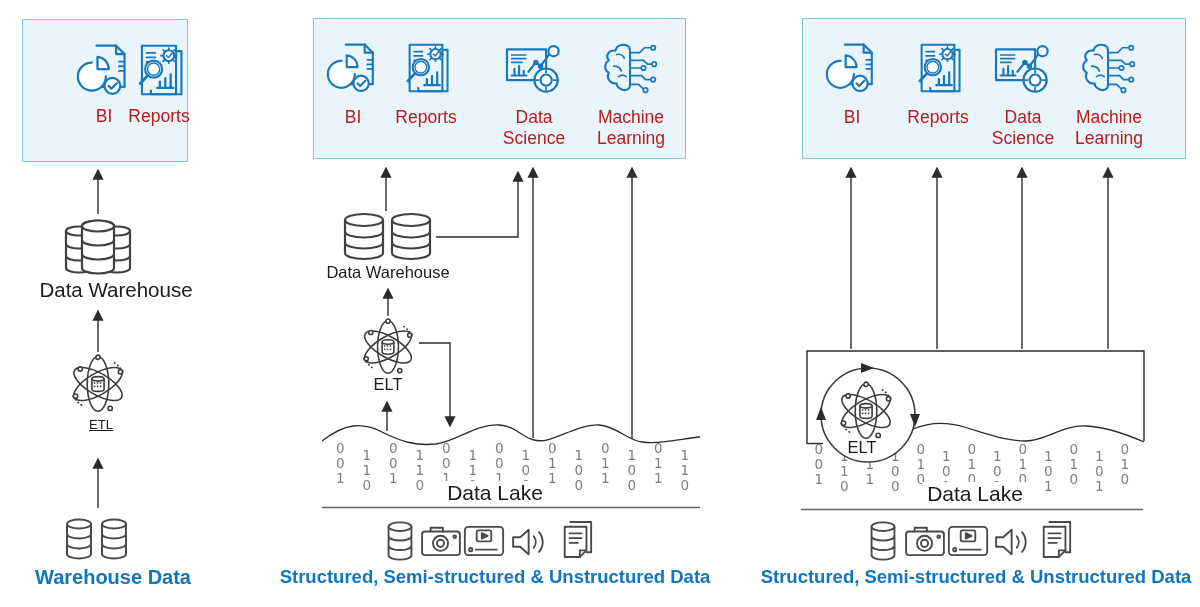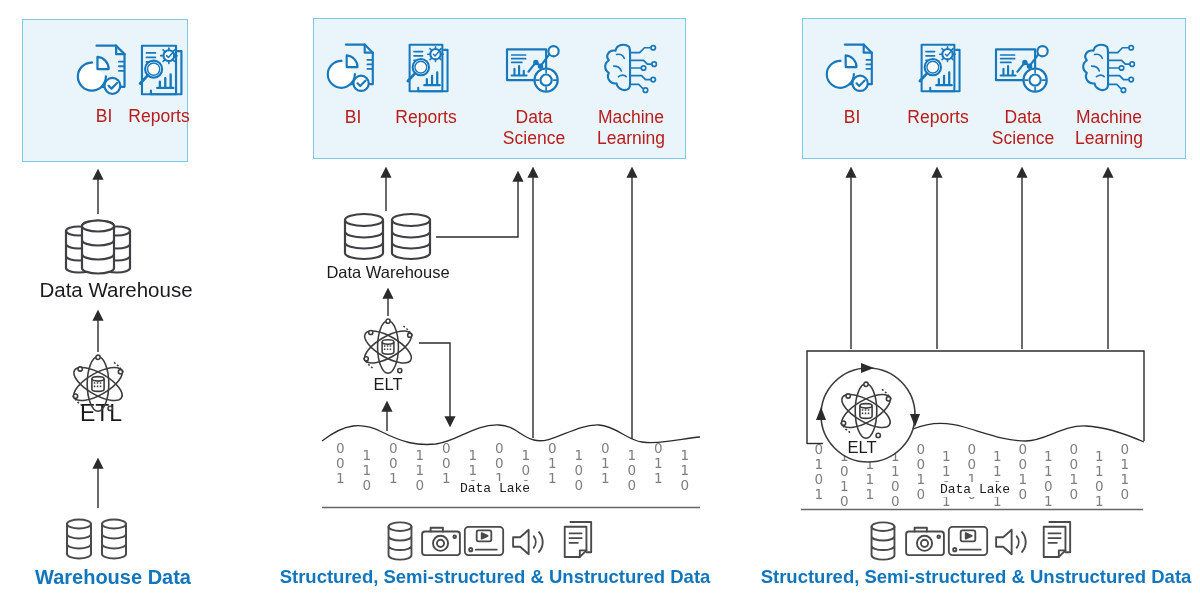--- a/index.html
+++ b/index.html
@@ -6,21 +6,21 @@
   #stage{position:relative;width:1200px;height:607px;overflow:hidden;
          font-family:"Liberation Sans",sans-serif;background:#fff;}
   .topbox{position:absolute;background:#e9f5fb;border:1.6px solid #7cc9e8;box-sizing:border-box;}
   .bcol{position:absolute;display:flex;flex-direction:column;align-items:center;top:10px;}
   .iconwrap{height:78px;display:flex;align-items:center;justify-content:center;}
   .ilabel{font-size:17.5px;line-height:21px;color:#b91c1c;text-align:center;}
   .dlabel{position:absolute;color:#1b1b1e;white-space:nowrap;transform:translateX(-50%);}
   .caption{position:absolute;font-weight:bold;color:#1276bd;white-space:nowrap;
            transform:translateX(-50%);z-index:6;}
   .lakelabel{position:absolute;color:#1b1b1e;background:#fff;padding:0 5px;white-space:nowrap;
-             transform:translateX(-50%);z-index:4;font-size:13px;font-family:Liberation Mono, monospace;}
+             transform:translateX(-50%);z-index:4;font-size:21px;}
   .binary{position:absolute;z-index:1;color:#7f7f7f;font-size:13.5px;font-family:"DejaVu Sans",sans-serif;}
   .brow{height:15px;line-height:13px;}
   .brow span{display:inline-block;text-align:center;}
   .bin-mid .brow span{width:26.5px;}
   .bin-right .brow span{width:25.5px;}
   .brow span.lo{transform:translateY(7px);}
   .absicon{position:absolute;z-index:6;}
   #connectors{position:absolute;left:0;top:0;z-index:5;pointer-events:none;}
   .layer-text{position:absolute;z-index:6;font-size:17px;line-height:21px;text-align:center;color:#1b1b1e;}
   #defs-svg{position:absolute;width:0;height:0;overflow:hidden;}
@@ -190,21 +190,21 @@
         <use href="#sym-dwstack"></use>
       </svg>
   </div>
   <div class="dlabel" style="left:116px;top:278px;font-size:20.5px;">Data Warehouse</div>
 
   <div class="absicon" style="left:68px;top:354px;">
     <svg width="60" height="60" viewBox="0 0 64 64">
         <use href="#sym-atom"></use>
       </svg>
   </div>
-  <div class="dlabel" style="left:101px;top:400px;font-size:23px;">ETL</div>
+  <div class="dlabel" style="left:101px;top:417px;font-size:13px;text-decoration:underline;">ETL</div>
 
   <div class="absicon" style="left:64px;top:516px;">
     <svg width="30" height="46" viewBox="0 0 30 44">
         <use href="#sym-db"></use>
       </svg>
   </div>
   <div class="absicon" style="left:99px;top:516px;">
     <svg width="30" height="46" viewBox="0 0 30 44">
         <use href="#sym-db"></use>
       </svg>
@@ -325,21 +325,20 @@
             <use href="#sym-ml"></use>
           </svg>
       </div>
       <div class="ilabel">Machine Learning</div>
     </div>
   </div>
 
 
   <div class="binary bin-right" style="left:806px;top:443px;width:335px;">
       <div class="brow"><span>0</span><span class="lo">1</span><span>0</span><span class="lo">1</span><span>0</span><span class="lo">1</span><span>0</span><span class="lo">1</span><span>0</span><span class="lo">1</span><span>0</span><span class="lo">1</span><span>0</span></div>
-      <div class="brow"><span>1</span><span class="lo">0</span><span>1</span><span class="lo">1</span><span>0</span><span class="lo">1</span><span>0</span><span class="lo">1</span><span>0</span><span class="lo">1</span><span>0</span><span class="lo">1</span><span>1</span></div>
       <div class="brow"><span>0</span><span class="lo">1</span><span>1</span><span class="lo">0</span><span>1</span><span class="lo">0</span><span>1</span><span class="lo">0</span><span>1</span><span class="lo">0</span><span>1</span><span class="lo">0</span><span>1</span></div>
       <div class="brow"><span>1</span><span class="lo">0</span><span>1</span><span class="lo">0</span><span>0</span><span class="lo">1</span><span>0</span><span class="lo">1</span><span>0</span><span class="lo">1</span><span>0</span><span class="lo">1</span><span>0</span></div>
     </div>
 
   <div class="absicon" style="left:836px;top:381px;">
     <svg width="60" height="60" viewBox="0 0 64 64">
         <use href="#sym-atom"></use>
       </svg>
   </div>
   <div class="dlabel" style="left:862px;top:438px;font-size:16.5px;z-index:7;">ELT</div>

